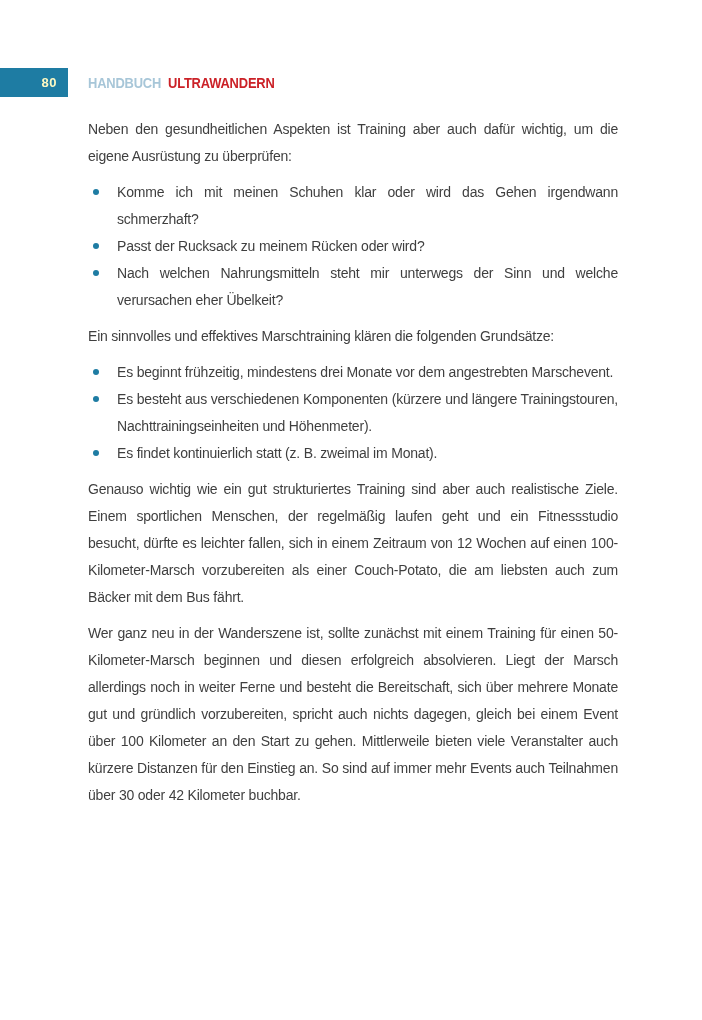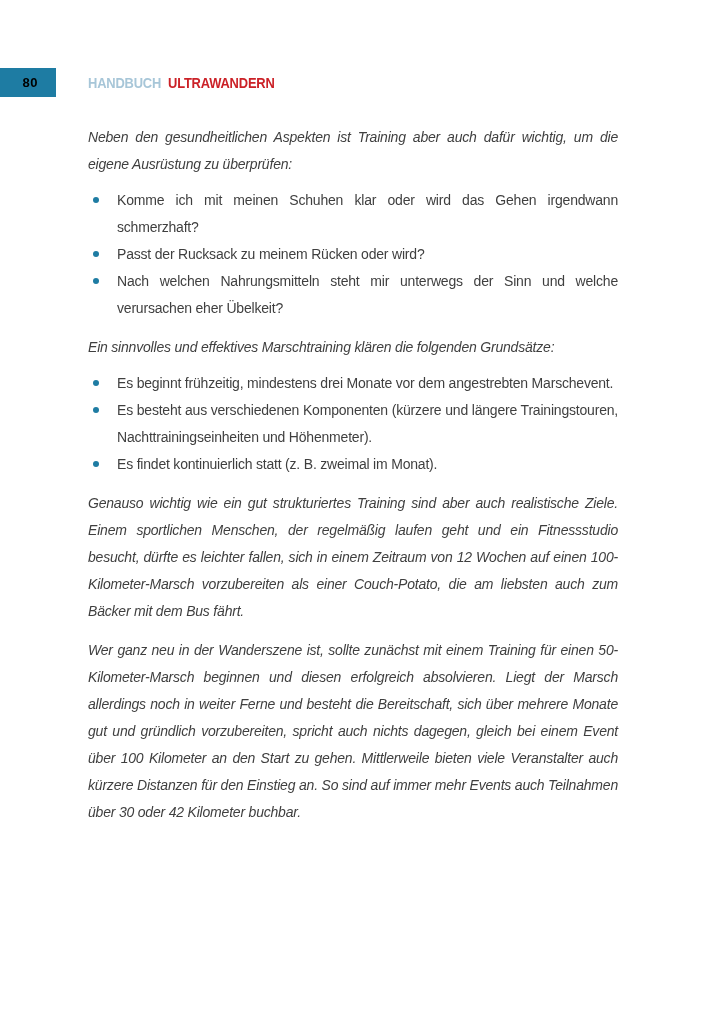--- a/index.html
+++ b/index.html
@@ -19,29 +19,29 @@
     position:relative;
     width:702px;
     height:1020px;
     background:var(--paper);
     overflow:hidden;
   }
   .page-number-badge{
     position:absolute;
     left:0;
     top:68px;
-    width:56px;
+    width:68px;
     height:29px;
     background:var(--teal);
-    color:#000000;
+    color:#fef9c3;
     font-size:13px;
     font-weight:bold;
     line-height:29px;
     text-align:right;
-    padding-right:18px;
+    padding-right:11px;
     letter-spacing:0.5px;
   }
   .running-header{
     position:absolute;
     left:88px;
     top:74px;
     font-size:15px;
     font-weight:bold;
     letter-spacing:-0.2px;
     white-space:nowrap;
@@ -55,22 +55,21 @@
     left:88px;
     top:112px;
     width:530px;
     color:var(--text);
     font-size:14px;
     line-height:27px;
     letter-spacing:-0.2px;
     text-align:justify;
   }
   .content p{
-    margin:12px 0 9px 0;
-    font-style:italic;
+    margin:4px 0 9px 0;
   }
   .content ul{
     list-style:none;
     margin:0 0 9px 0;
     padding:0;
   }
   .content li{
     position:relative;
     padding-left:29px;
   }

